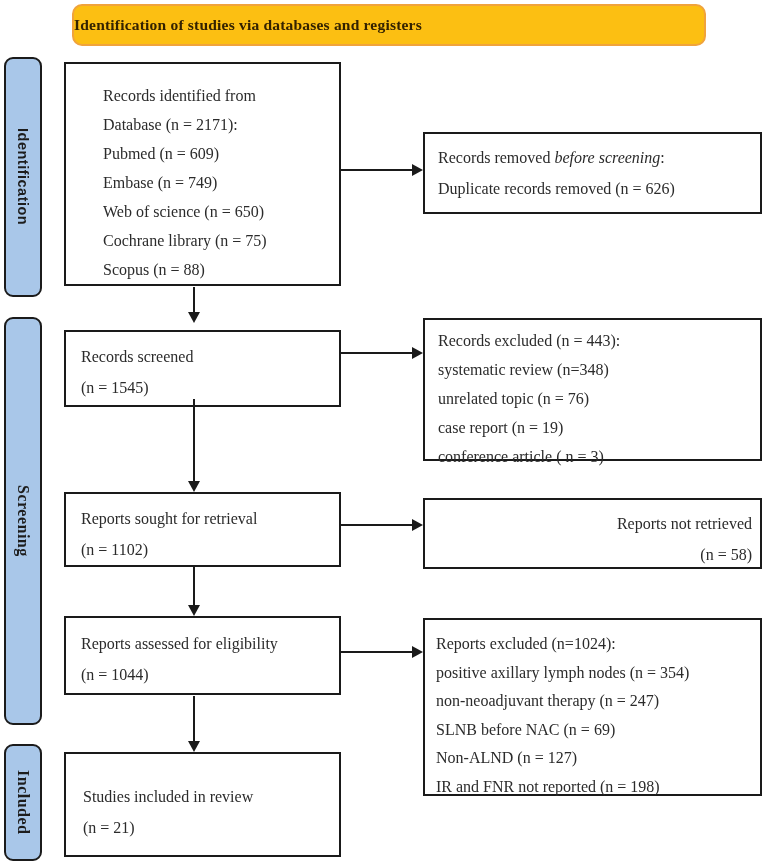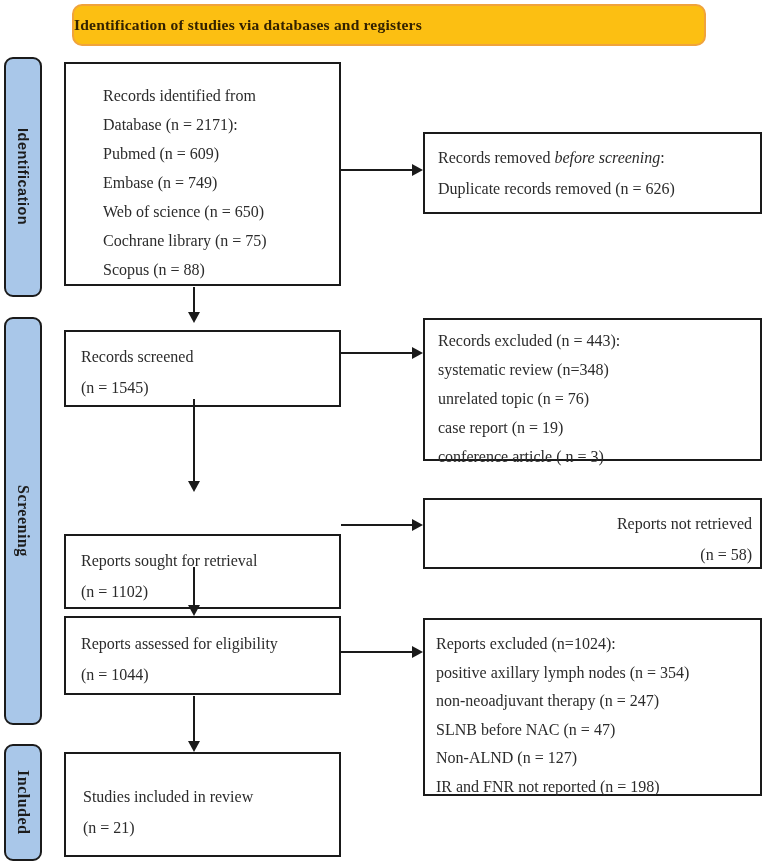--- a/index.html
+++ b/index.html
@@ -39,21 +39,21 @@
   .fbox{
     position:absolute;box-sizing:border-box;background:#fff;
     border:2.5px solid var(--line);font-size:16px;
   }
   .col-left{left:64px;width:277px;}
   .col-right{left:423px;width:339px;}
   #box-records-identified{top:62px;height:224px;padding:17px 8px 0 37px;line-height:29px;}
   #box-records-removed{top:132px;height:82px;padding:8px 8px 0 13px;line-height:31px;}
   #box-records-screened{top:322px;height:77px;padding:9px 8px 0 15px;line-height:31px;margin-top:8px;}
   #box-records-excluded{top:318px;height:143px;padding:6px 8px 0 13px;line-height:29px;}
-  #box-reports-sought{top:492px;height:75px;padding:9px 8px 0 15px;line-height:31px;margin-top:42px;}
+  #box-reports-sought{top:492px;height:75px;padding:9px 8px 0 15px;line-height:31px;}
   #box-reports-not-retrieved{top:498px;height:71px;padding:8px 8px 0 13px;line-height:31px;text-align:right;}
   #box-reports-assessed{top:616px;height:79px;padding:10px 8px 0 15px;line-height:31px;}
   #box-reports-excluded{top:618px;height:178px;padding:10px 8px 0 11px;line-height:28.5px;}
   #box-studies-included{top:752px;height:105px;padding:27px 8px 8px 17px;line-height:31px;}
   .fbox .ln{white-space:nowrap;}
   .it{font-style:italic;}
   
   .vline{position:absolute;width:2px;background:var(--line);}
   .vline::after{
     content:"";position:absolute;left:50%;bottom:-11px;transform:translateX(-50%);
@@ -132,21 +132,21 @@
 
   <div id="box-reports-assessed" class="fbox col-left">
     <div class="ln">Reports assessed for eligibility</div>
     <div class="ln">(n = 1044)</div>
   </div>
 
   <div id="box-reports-excluded" class="fbox col-right">
     <div class="ln">Reports excluded (n=1024):</div>
     <div class="ln">positive axillary lymph nodes (n = 354)</div>
     <div class="ln">non-neoadjuvant therapy (n = 247)</div>
-    <div class="ln">SLNB before NAC (n = 47)</div>
+    <div class="ln">SLNB before NAC (n = 69)</div>
     <div class="ln">Non-ALND (n = 127)</div>
     <div class="ln">IR and FNR not reported (n = 198)</div>
   </div>
 
   <div id="box-studies-included" class="fbox col-left">
     <div class="ln">Studies included in review</div>
     <div class="ln">(n = 21)</div>
   </div>
 
   <div id="arrow-identified-to-screened" class="vline"></div>

